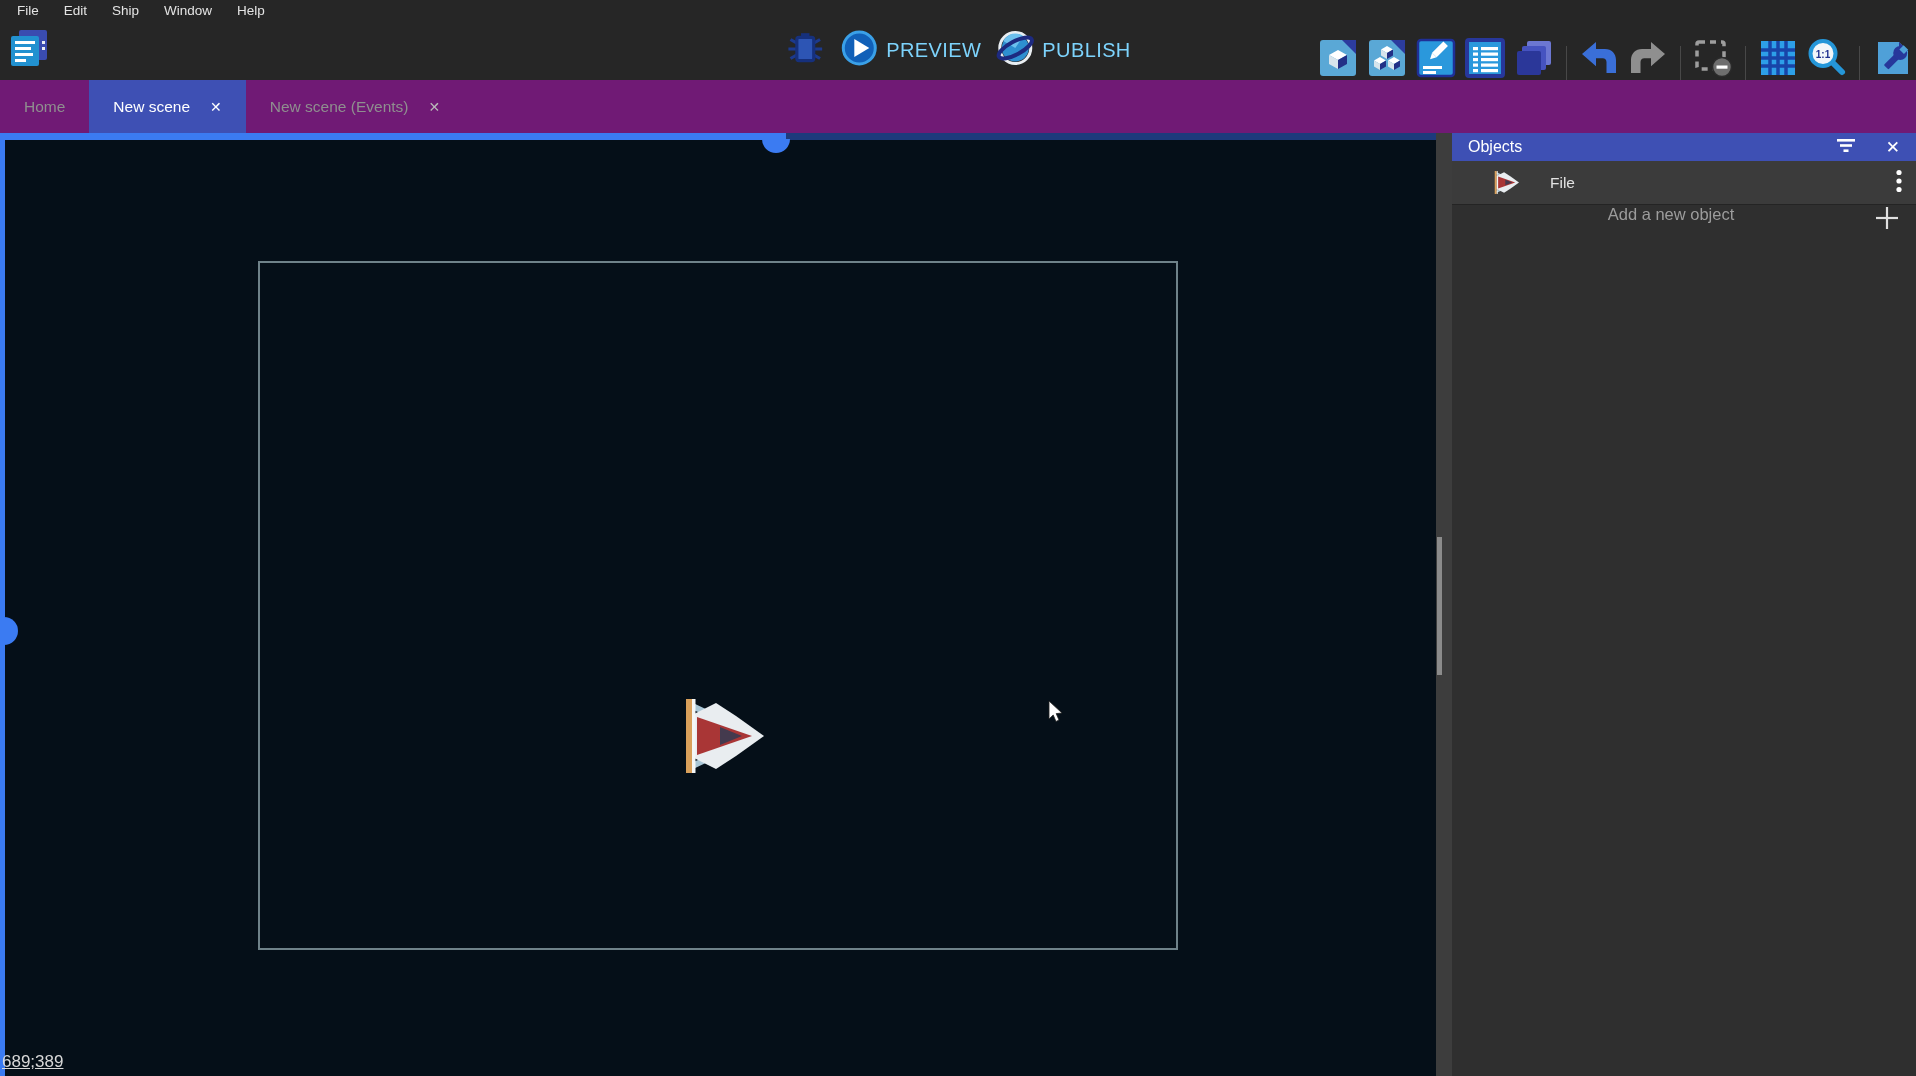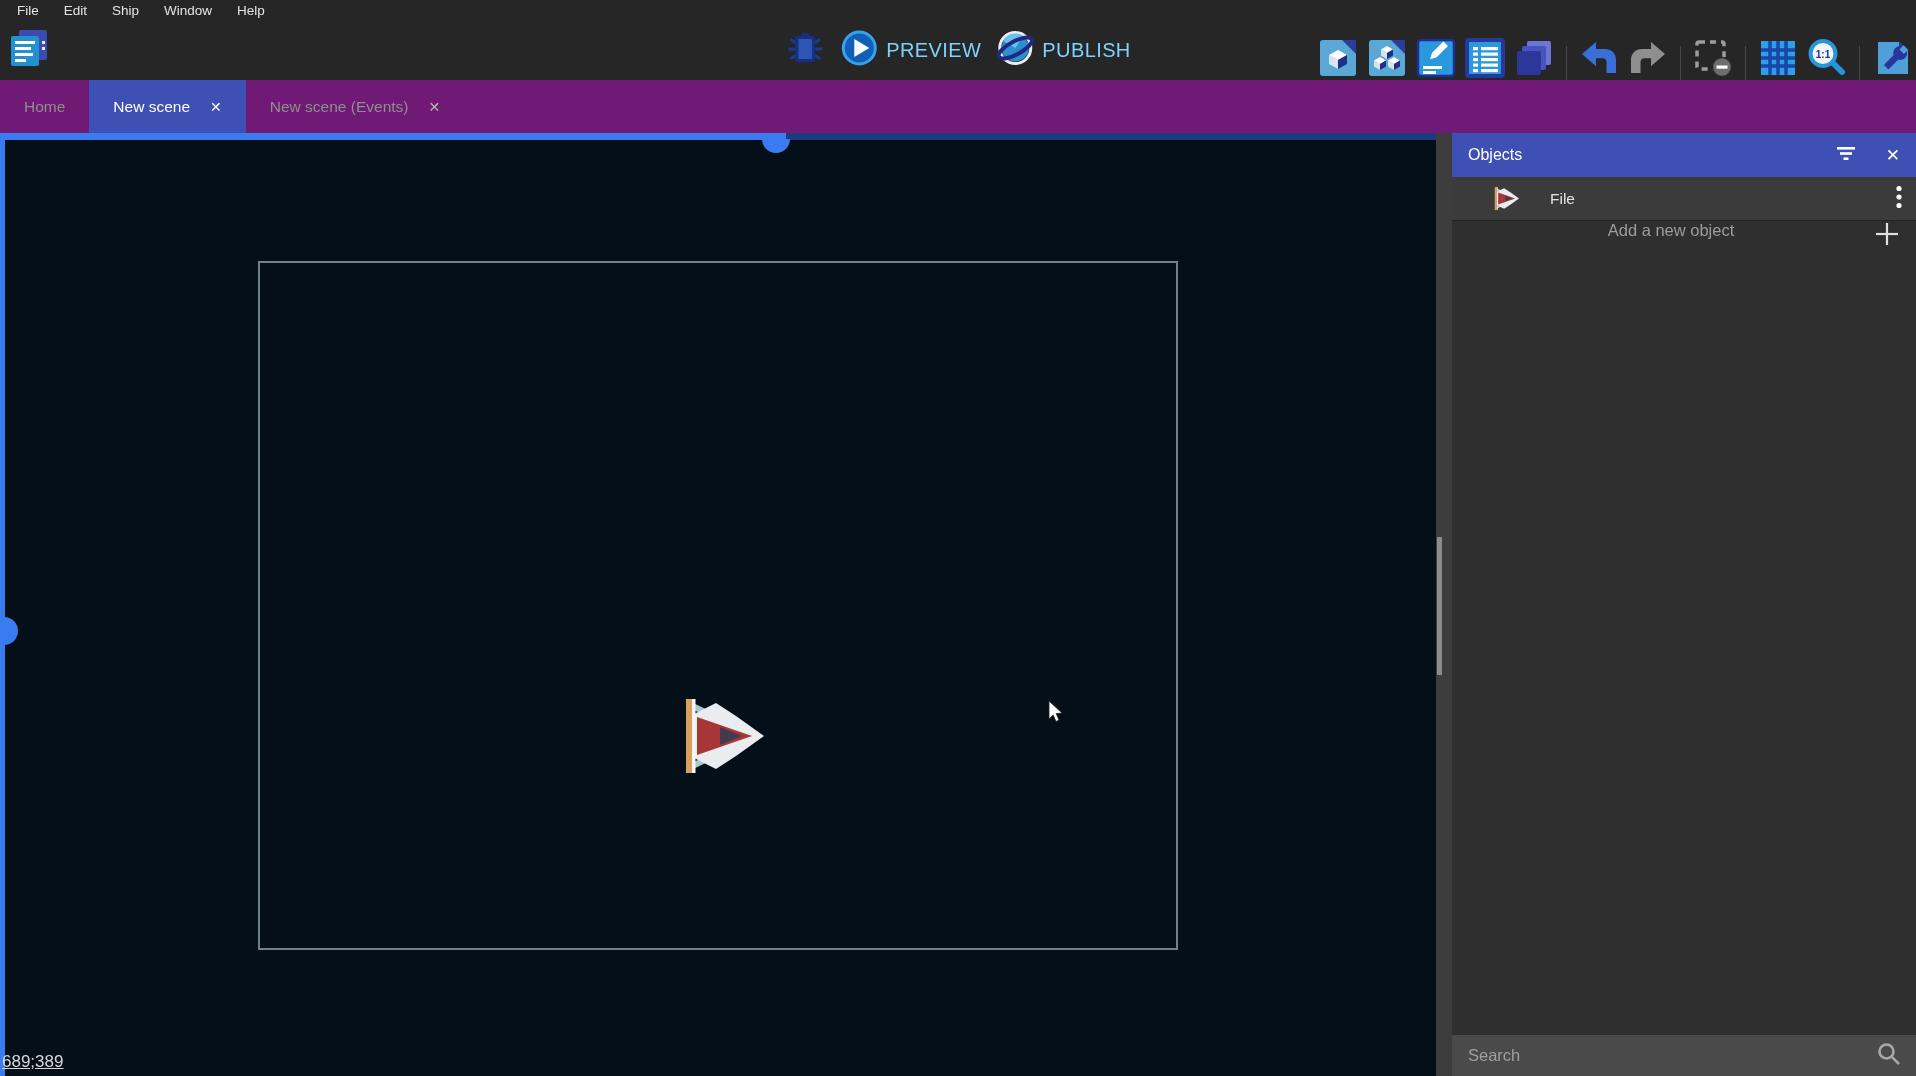--- a/index.html
+++ b/index.html
@@ -37,21 +37,21 @@
   .scene-frame{position:absolute;left:258px;top:128px;width:920px;height:689px;
     border:2px solid #6f8289;box-sizing:border-box;}
   .ship-instance{position:absolute;left:674px;top:560px;width:90px;height:86px;}
   .cursor{position:absolute;left:1048px;top:567px;width:16px;height:23px;}
   .coords{position:absolute;left:2px;bottom:4px;color:#d8d8d8;font-size:17px;text-decoration:underline;}
   
   .divider{width:16px;background:#3d3d3d;position:relative;flex:none;}
   .scroll-thumb{position:absolute;left:1px;top:404px;width:5px;height:138px;background:#8b8b8b;}
   
   .objects-panel{flex:1;background:#303030;display:flex;flex-direction:column;}
-  .op-header{height:44px;background:#3e50b4;display:flex;align-items:center;padding:0 16px;flex:none;}
+  .op-header{height:28px;background:#3e50b4;display:flex;align-items:center;padding:0 16px;flex:none;}
   .op-title{color:#ffffff;font-size:16px;flex:1;}
   .op-header-icons{display:flex;align-items:center;gap:30px;}
   .op-close{color:#ffffff;font-size:17px;line-height:1;}
   .op-row{height:43px;background:#3b3b3b;border-bottom:1px solid #242424;display:flex;align-items:center;padding:0 14px;flex:none;}
   .op-thumb{margin-left:24px;width:30px;height:28px;display:flex;align-items:center;justify-content:center;}
   .op-name{margin-left:30px;color:#e2e2e2;font-size:15.5px;flex:1;}
   .op-add{height:46px;background:#2f2f2f;display:flex;padding:0 16px;flex:none;}
   .op-add-label{flex:1;text-align:center;color:#9c9c9c;font-size:16.5px;}
   .op-body{flex:1;background:#2f2f2f;}
   .op-search{height:41px;background:#4a4a4a;display:flex;align-items:center;padding:0 14px;flex:none;}
@@ -358,23 +358,14 @@
       <span>
         <svg width="26" height="26" viewBox="0 0 26 26">
           <line x1="13" y1="2" x2="13" y2="24" stroke="#e0e0e0" stroke-width="2.2"></line>
           <line x1="2" y1="13" x2="24" y2="13" stroke="#e0e0e0" stroke-width="2.2"></line>
         </svg>
       </span>
     </div>
 
     <div class="op-body"></div>
 
-    <div class="op-search">
-      <input type="text" placeholder="Search" style="">
-      <span>
-        <svg width="26" height="26" viewBox="0 0 26 26">
-          <circle cx="10.5" cy="10.5" r="7" fill="none" stroke="#a8a8a8" stroke-width="2.6"></circle>
-          <line x1="15.8" y1="15.8" x2="23" y2="23" stroke="#a8a8a8" stroke-width="2.6"></line>
-        </svg>
-      </span>
-    </div>
   </div>
 </div>
 
 </body></html>

